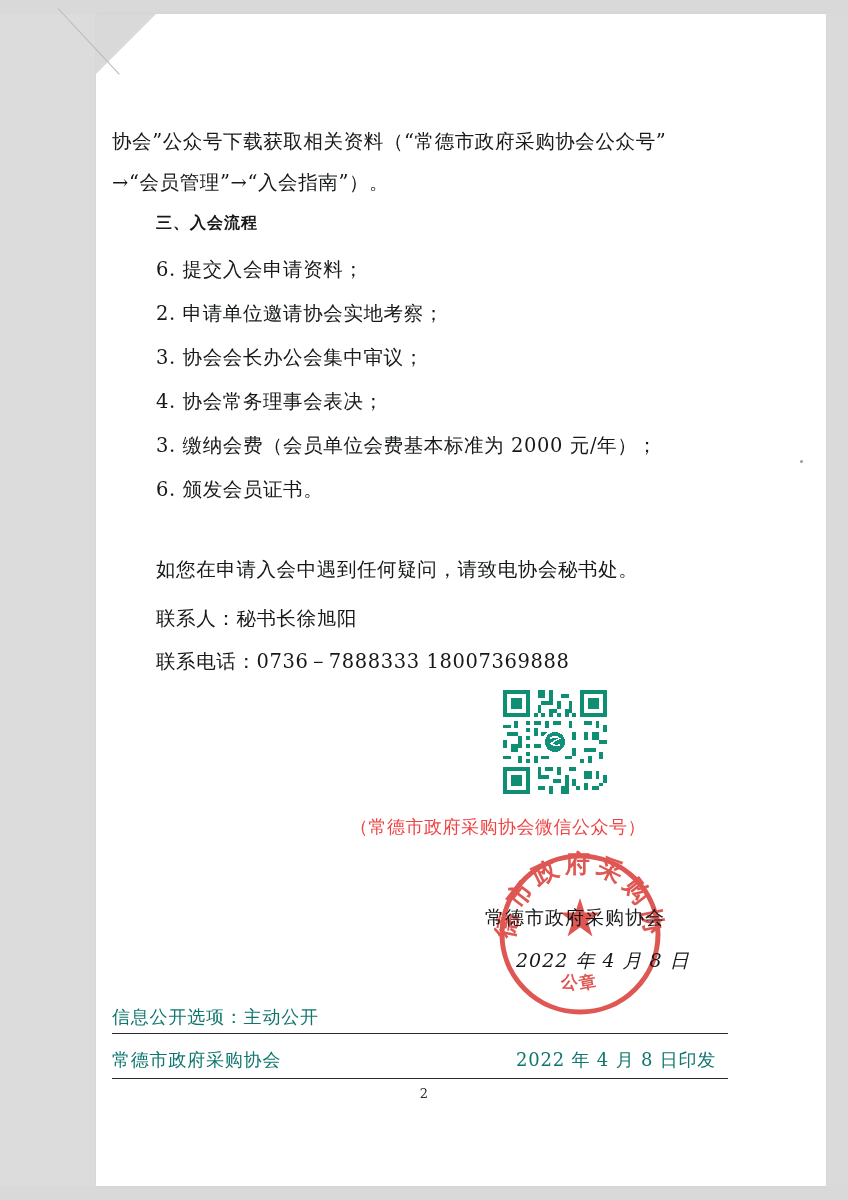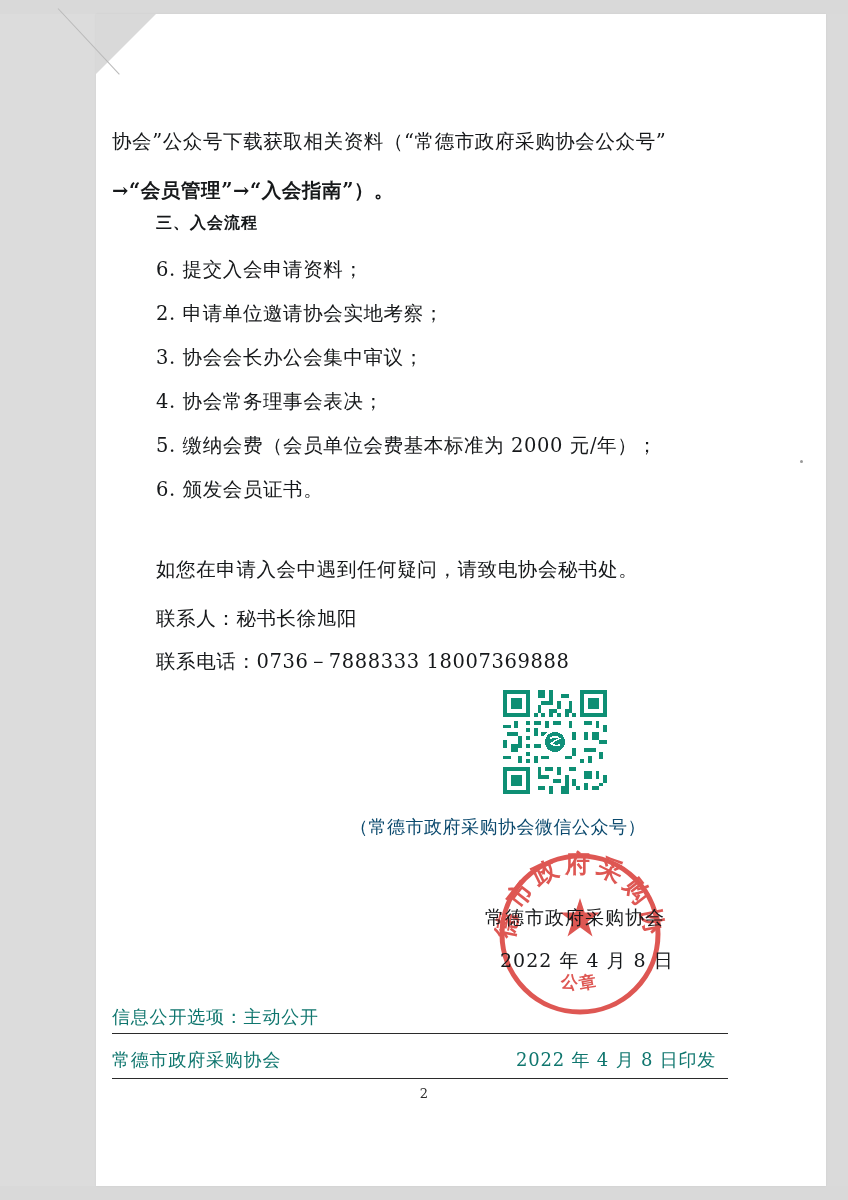--- a/index.html
+++ b/index.html
@@ -114,21 +114,21 @@
     width: 120px;
     height: 112px;
     display: block;
   }
   .qr-caption {
     position: absolute;
     left: 350px;
     top: 815px;
     font-size: 18px;
     letter-spacing: 0.5px;
-    color: #0c4a6e;
+    color: #ef4444;
     white-space: nowrap;
   }
 
   
   .seal {
     position: absolute;
     left: 494px;
     top: 848px;
     width: 172px;
     height: 172px;
@@ -185,33 +185,33 @@
   <div class="scan-edge-bottom"></div>
   <div class="paper"></div>
   <div class="dogear"></div>
   <div class="dogear-line"></div>
 </div>
 
 <div class="content">
 
   <div class="line" style="left:112px; top:128px;">协会”公众号下载获取相关资料（“常德市政府采购协会公众号”</div>
 
-  <div class="line" style="left:112px; top:177px;font-weight:bold;">→“会员管理”→“入会指南”）。</div>
+  <div class="line" style="left:112px; top:169px;">→“会员管理”→“入会指南”）。</div>
 
   <div class="line heading" style="left:156px; top:213px;">三、入会流程</div>
 
   <div class="line" style="left:156px; top:256px;">6. 提交入会申请资料；</div>
 
   <div class="line" style="left:156px; top:300px;">2. 申请单位邀请协会实地考察；</div>
 
   <div class="line" style="left:156px; top:344px;">3. 协会会长办公会集中审议；</div>
 
   <div class="line" style="left:156px; top:388px;">4. 协会常务理事会表决；</div>
 
-  <div class="line" style="left:156px; top:432px;">5. 缴纳会费（会员单位会费基本标准为 2000 元/年）；</div>
+  <div class="line" style="left:156px; top:432px;">3. 缴纳会费（会员单位会费基本标准为 2000 元/年）；</div>
 
   <div class="line" style="left:156px; top:476px;">6. 颁发会员证书。</div>
 
   <div class="line" style="left:156px; top:605px;">联系人：秘书长徐旭阳</div>
 
   <div class="line" style="left:156px; top:556px;">如您在申请入会中遇到任何疑问，请致电协会秘书处。</div>
 
   <div class="line" style="left:156px; top:648px;">联系电话：0736－7888333    18007369888</div>
 
   <div class="qr-wrap">
@@ -330,21 +330,21 @@
           <textPath href="#sealArcBottom" startOffset="50%" text-anchor="middle">公章</textPath>
         </text>
         <polygon points="86,52 97,86 86,78 75,86" fill="#d7332e"></polygon>
         <polygon points="86,50 98.5,88.5 66,64.5 106,64.5 73.5,88.5" fill="#d7332e"></polygon>
       </g>
     </svg>
   </div>
 
   <div class="sig" style="left:485px; top:905px;">常德市政府采购协会</div>
 
-  <div class="sig" style="left:500px; top:948px;">2022 年 4 月 8 日</div>
+  <div class="sig" style="left:516px; top:948px;font-style:italic;">2022 年 4 月 8 日</div>
 
   <div class="rule" style="left:112px; top:1033px; width:616px;"></div>
   <div class="footer-line" style="left:112px; top:1005px;">信息公开选项：主动公开</div>
 
   <div class="footer-line" style="left:112px; top:1048px;">常德市政府采购协会</div>
 
   <div class="footer-line" style="left:516px; top:1048px;">2022 年 4 月 8 日印发</div>
 
   <div class="rule" style="left:112px; top:1078px; width:616px;"></div>
 

